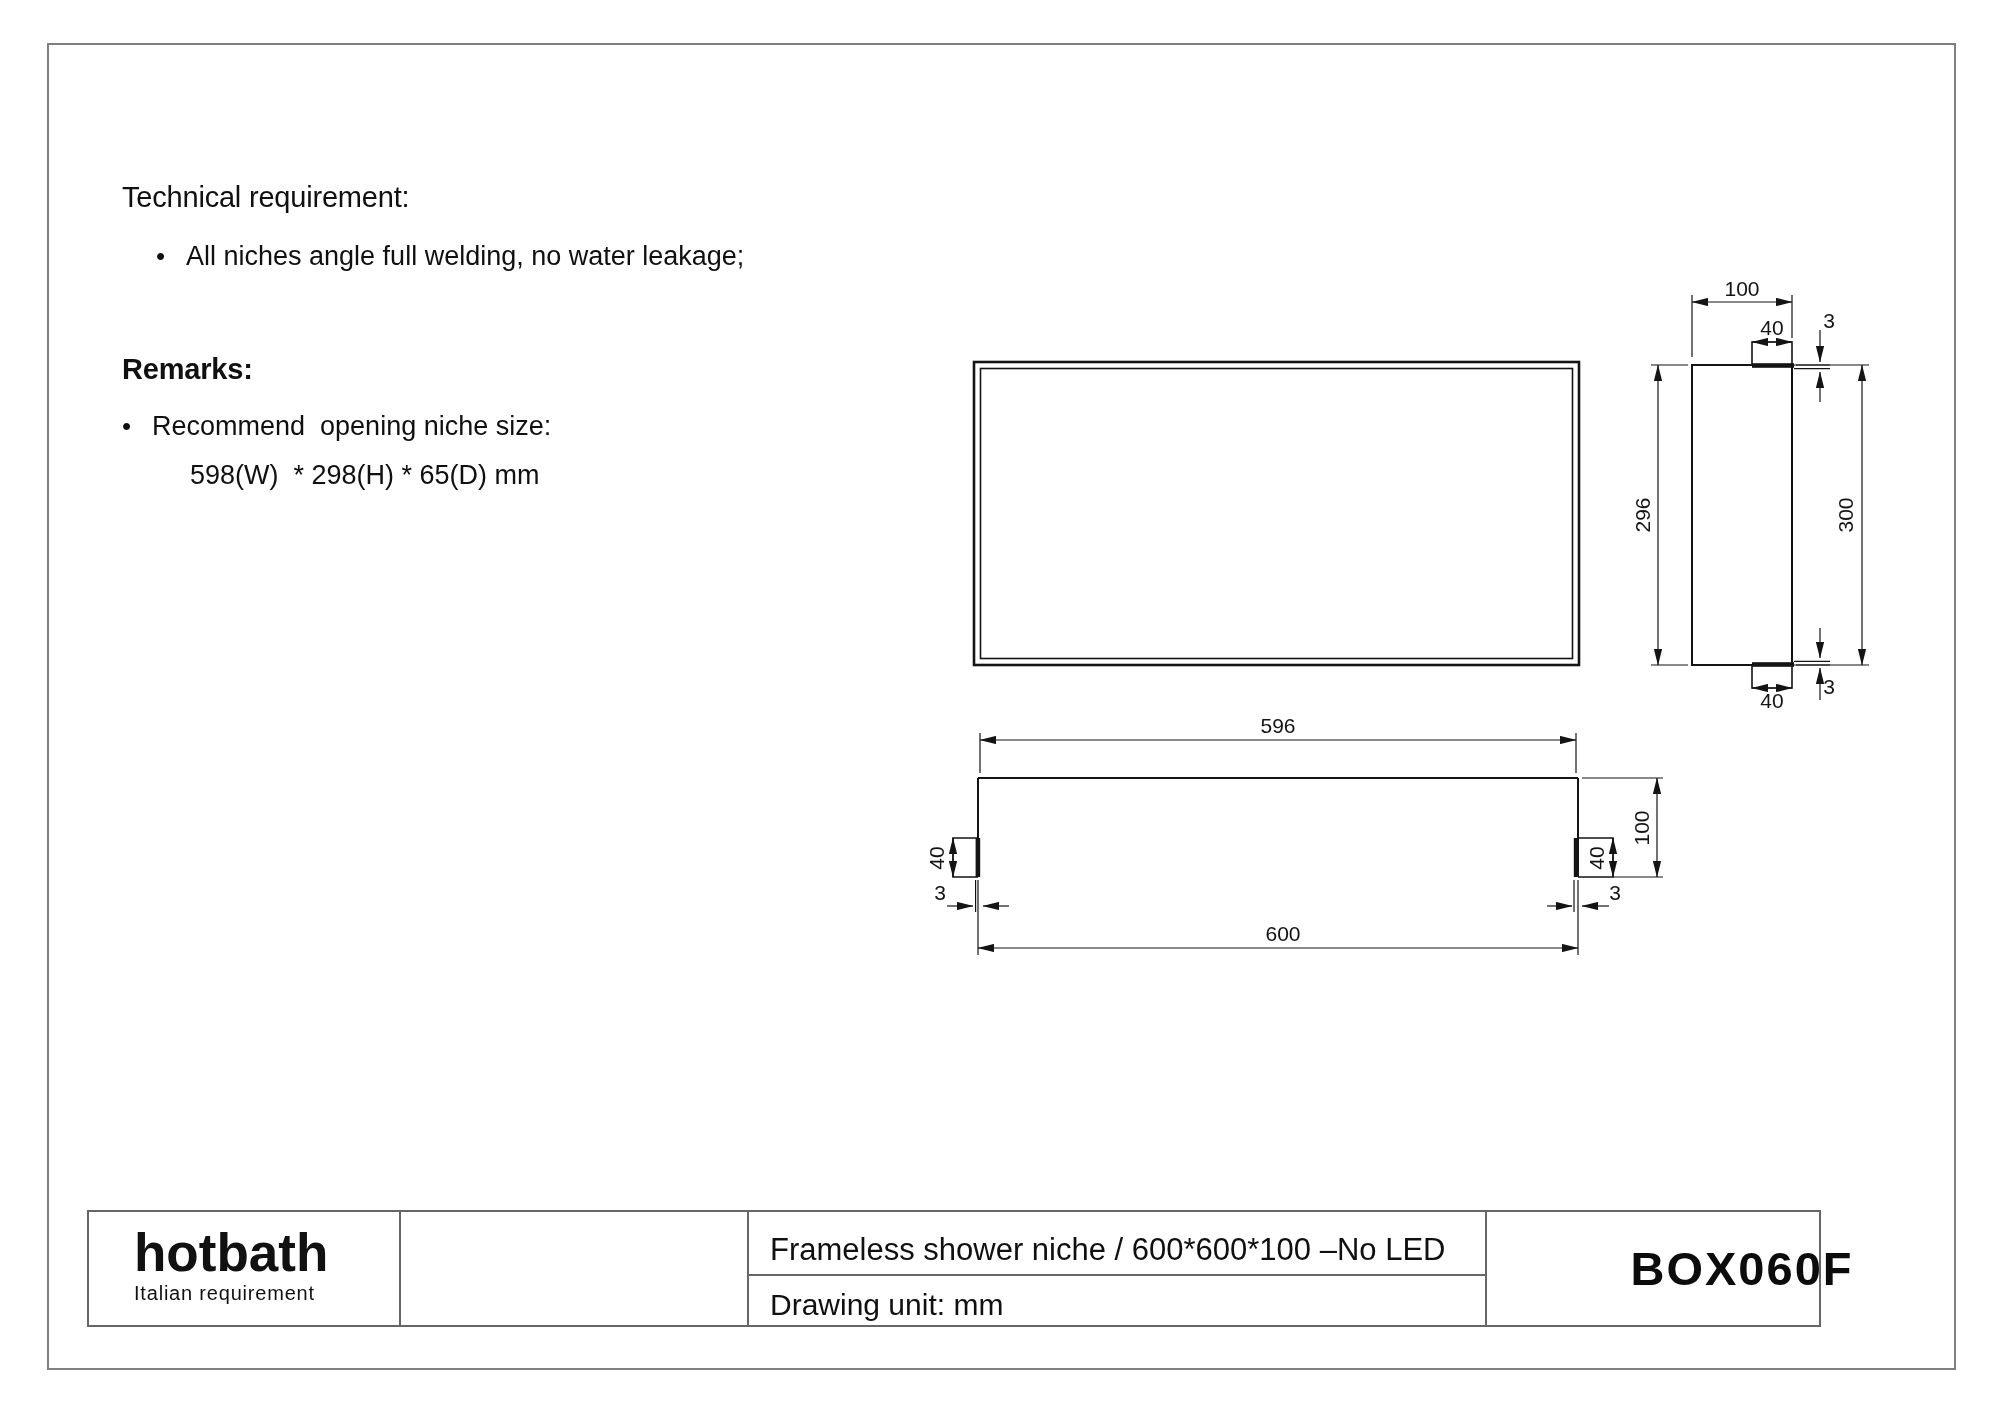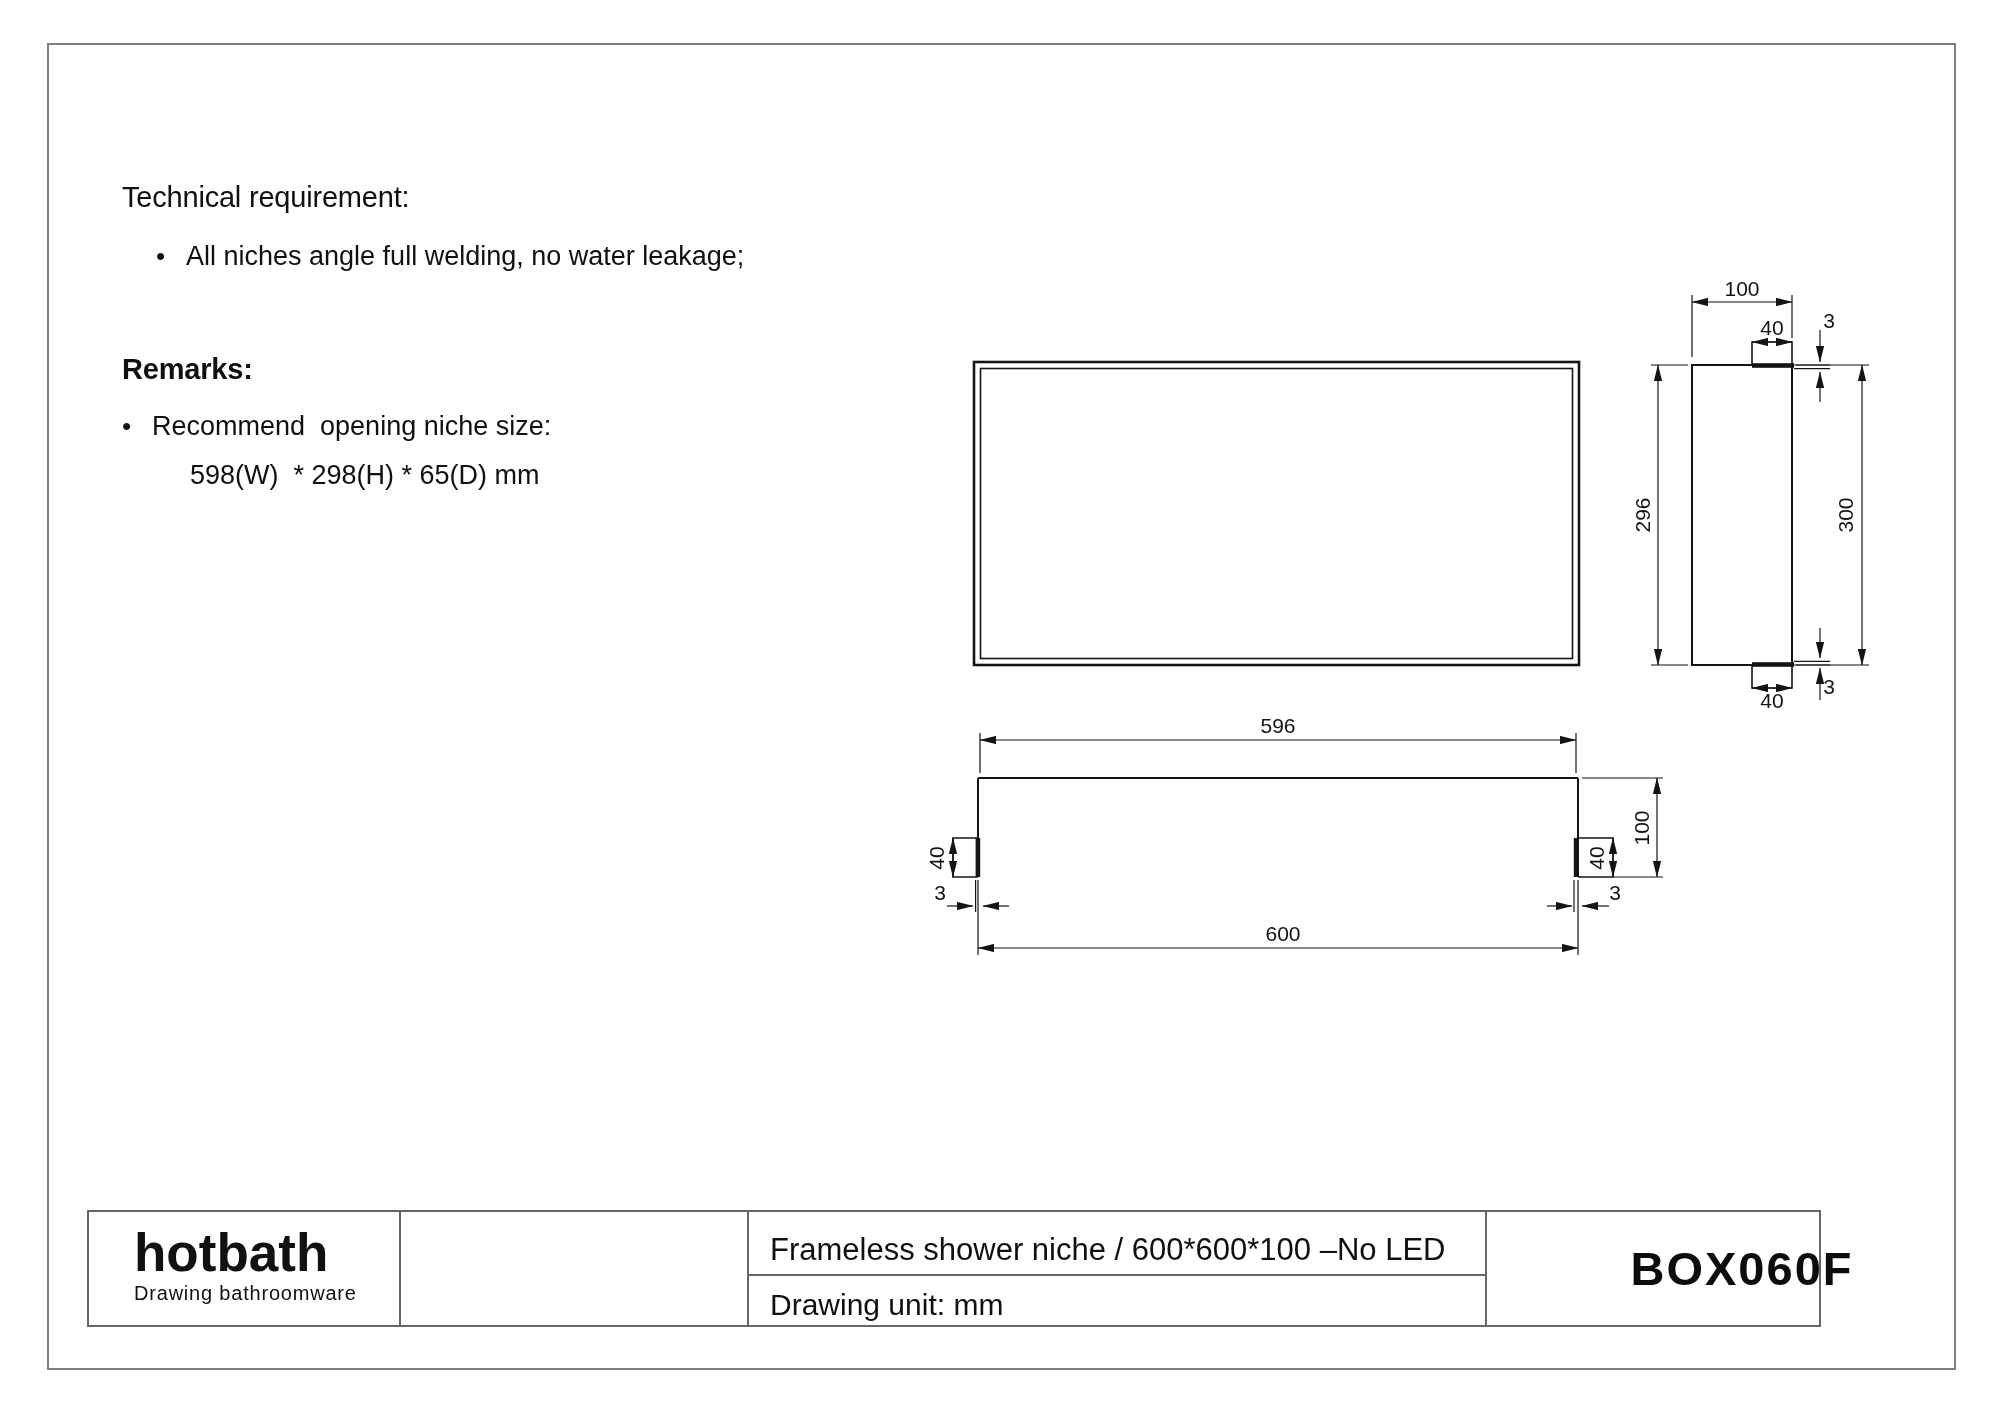--- a/index.html
+++ b/index.html
@@ -158,19 +158,19 @@
   </g>
 </svg>
 
 <div class="tblock">
   <div class="vline" style="left:310px;"></div>
   <div class="vline" style="left:658px;"></div>
   <div class="vline" style="left:1396px;"></div>
   <div class="rowline"></div>
 
   <div class="logo">hotbath</div>
-  <div class="logo-sub">Drawing bathroomware</div>
+  <div class="logo-sub">Italian requirement</div>
 
   <div class="product">Frameless shower niche / 600*600*100 –No LED</div>
   <div class="drawunit">Drawing unit: mm</div>
 
   <div class="model">BOX060F</div>
 </div>
 
 </body></html>

